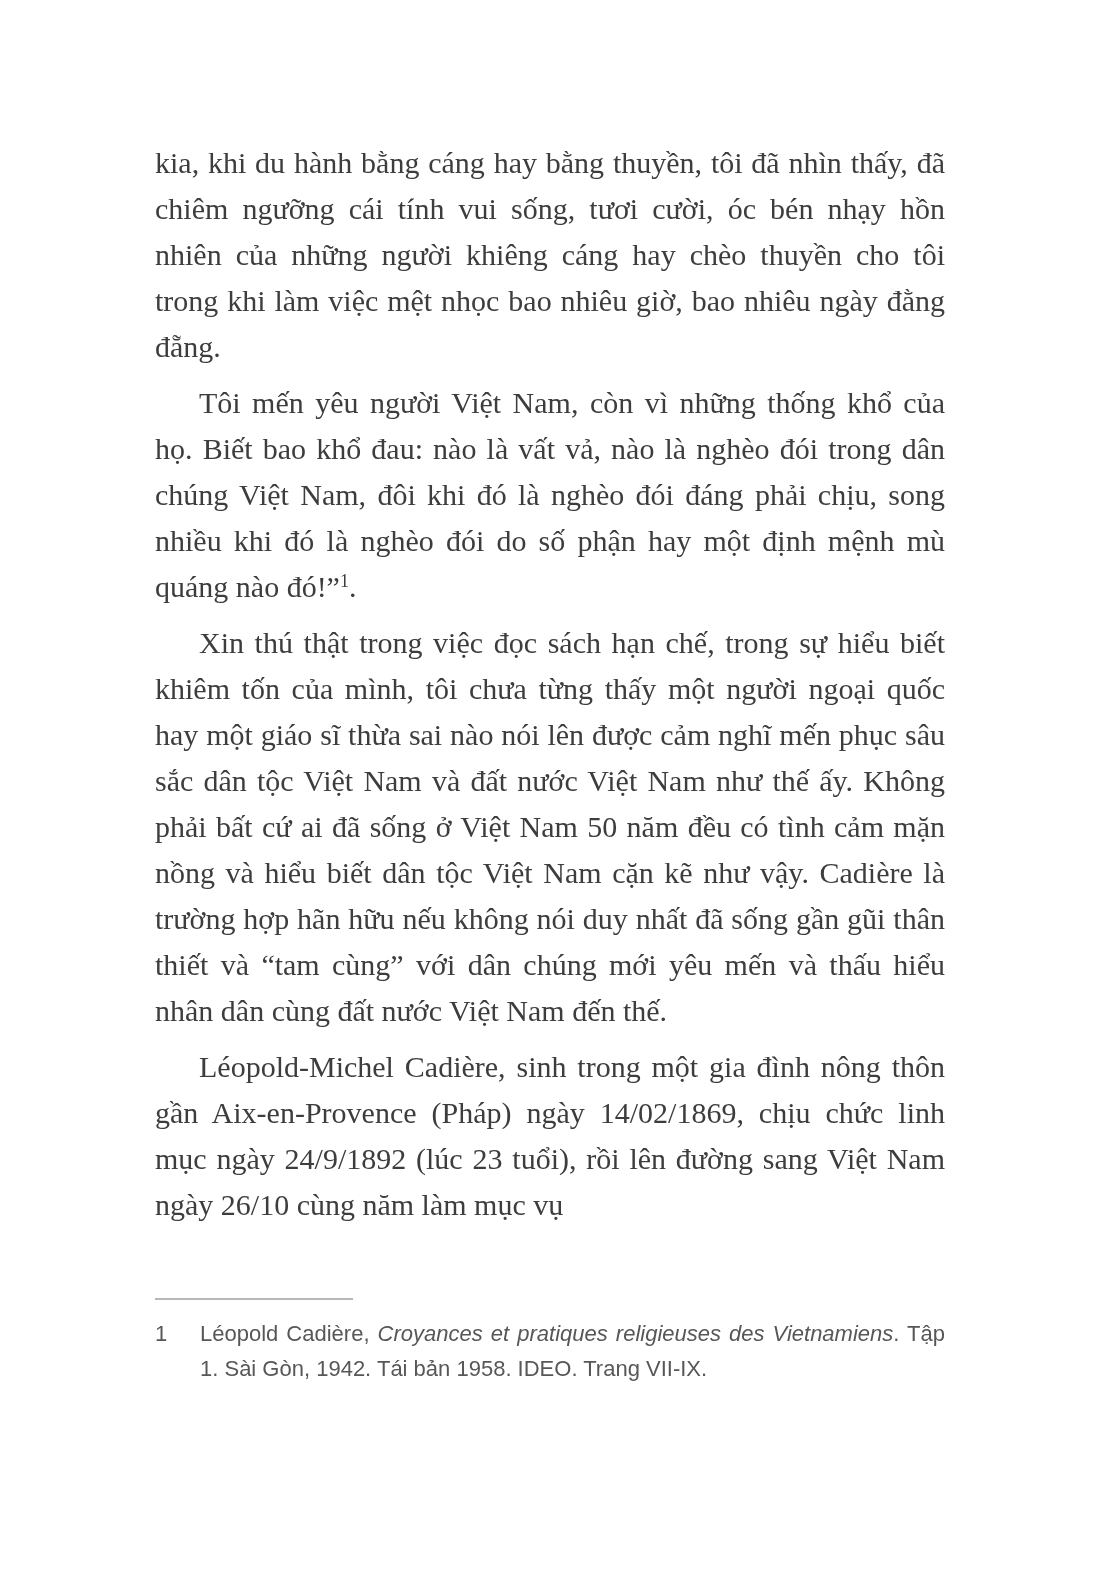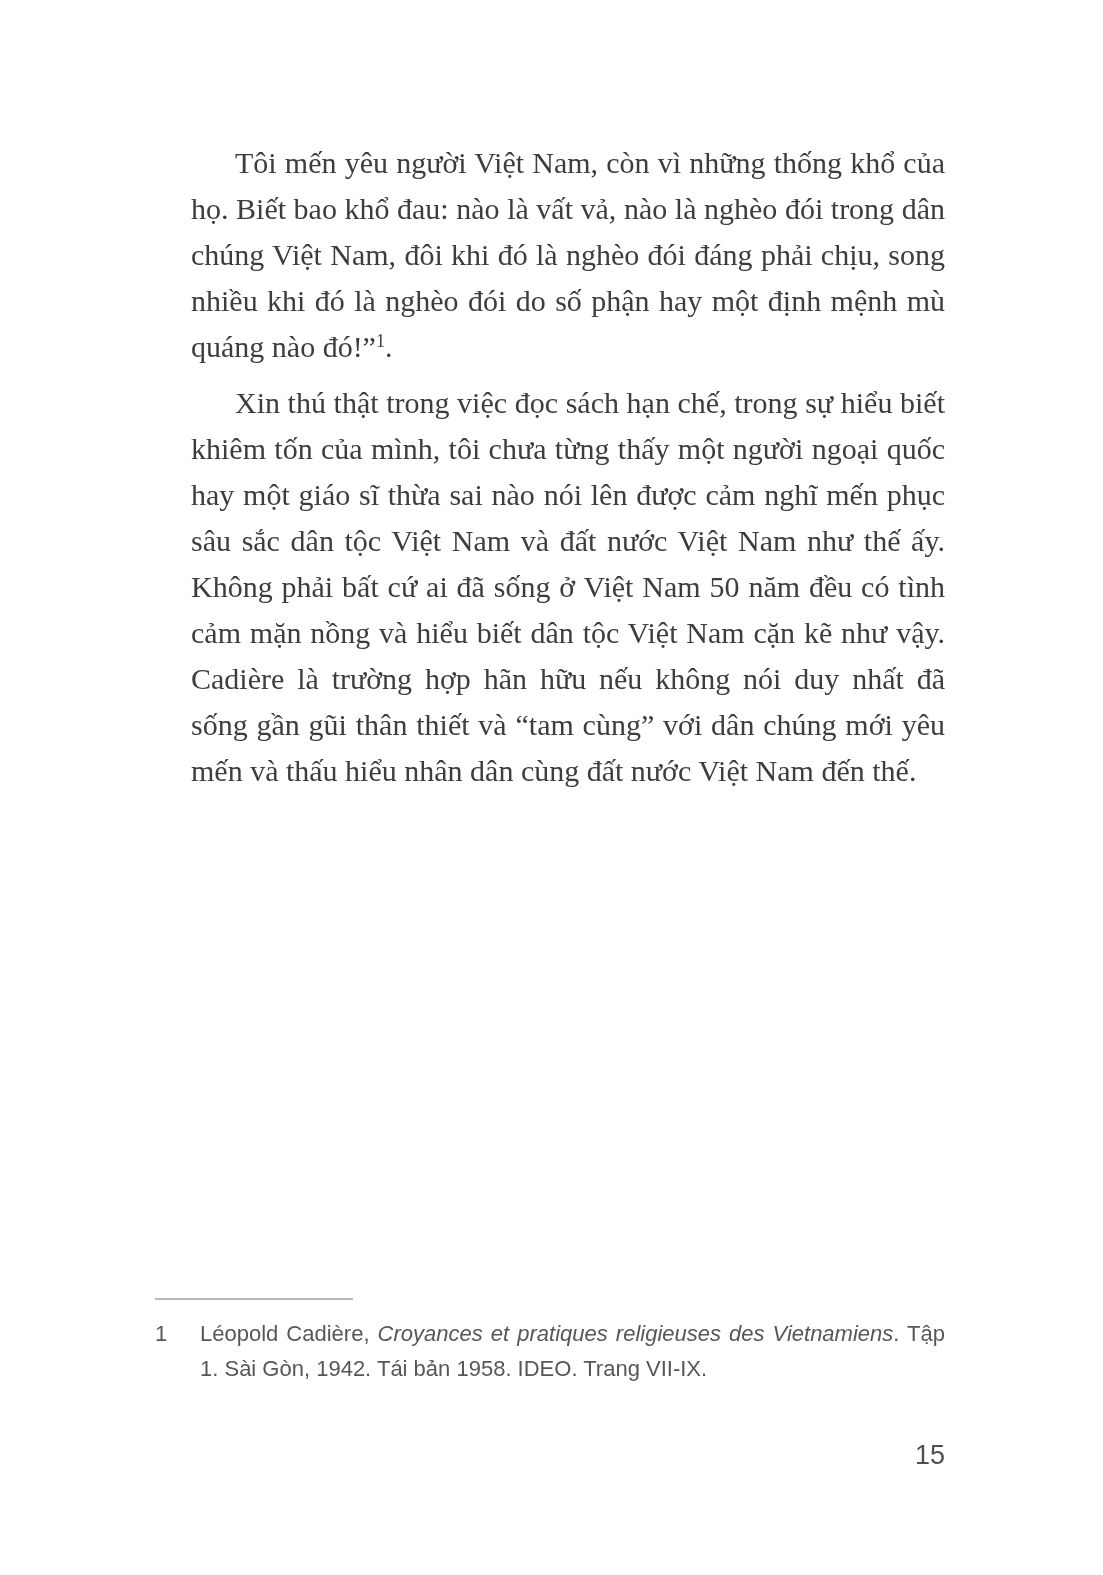--- a/index.html
+++ b/index.html
@@ -19,21 +19,21 @@
     top: 140px;
     width: 790px;
   }
   .body-text p {
     font-size: 30px;
     line-height: 46px;
     text-align: justify;
     color: #3d3d3d;
     margin: 0 0 10px 0;
   }
-  .body-text p.indent { text-indent: 44px; margin-left: 36px; }
+  .body-text p.indent { text-indent: 44px; }
   sup.fn-ref {
     font-size: 0.6em;
     line-height: 0;
     position: relative;
     top: -0.55em;
     vertical-align: baseline;
   }
   .footnote-area {
     position: absolute;
     left: 155px;
@@ -66,30 +66,31 @@
     font-size: 27px;
     color: #4f4f52;
   }
 </style>
 </head>
 <body>
 
 <div class="page">
 
   <div class="body-text">
+    <p>kia, khi du hành bằng cáng hay bằng thuyền, tôi đã nhìn thấy, đã chiêm ngưỡng cái tính vui sống, tươi cười, óc bén nhạy hồn nhiên của những người khiêng cáng hay chèo thuyền cho tôi trong khi làm việc mệt nhọc bao nhiêu giờ, bao nhiêu ngày đằng đẵng.</p>
 
     <p class="indent"><span>Tôi mến yêu người Việt Nam, còn vì những thống khổ của họ. Biết bao khổ đau: nào là vất vả, nào là nghèo đói trong dân chúng Việt Nam, đôi khi đó là nghèo đói đáng phải chịu, song nhiều khi đó là nghèo đói do số phận hay một định mệnh mù quáng nào đó!”</span><sup class="fn-ref">1</sup><span>.</span></p>
 
     <p class="indent">Xin thú thật trong việc đọc sách hạn chế, trong sự hiểu biết khiêm tốn của mình, tôi chưa từng thấy một người ngoại quốc hay một giáo sĩ thừa sai nào nói lên được cảm nghĩ mến phục sâu sắc dân tộc Việt Nam và đất nước Việt Nam như thế ấy. Không phải bất cứ ai đã sống ở Việt Nam 50 năm đều có tình cảm mặn nồng và hiểu biết dân tộc Việt Nam cặn kẽ như vậy. Cadière là trường hợp hãn hữu nếu không nói duy nhất đã sống gần gũi thân thiết và “tam cùng” với dân chúng mới yêu mến và thấu hiểu nhân dân cùng đất nước Việt Nam đến thế.</p>
 
+    <p class="indent">Léopold-Michel Cadière, sinh trong một gia đình nông thôn gần Aix-en-Provence (Pháp) ngày 14/02/1869, chịu chức linh mục ngày 24/9/1892 (lúc 23 tuổi), rồi lên đường sang Việt Nam ngày 26/10 cùng năm làm mục vụ</p>
   </div>
 
   <div class="footnote-area">
     <div class="footnote-rule"></div>
     <div class="footnote">
       <span class="fn-num">1</span>
       <span class="fn-text"><span>Léopold Cadière, </span><em class="fn-italic">Croyances et pratiques religieuses des Vietnamiens</em><span>. Tập 1. Sài Gòn, 1942. Tái bản 1958. IDEO. Trang VII-IX.</span></span>
     </div>
   </div>
 
-  <div class="page-number">15</div>
 
 </div>
 
 </body></html>

